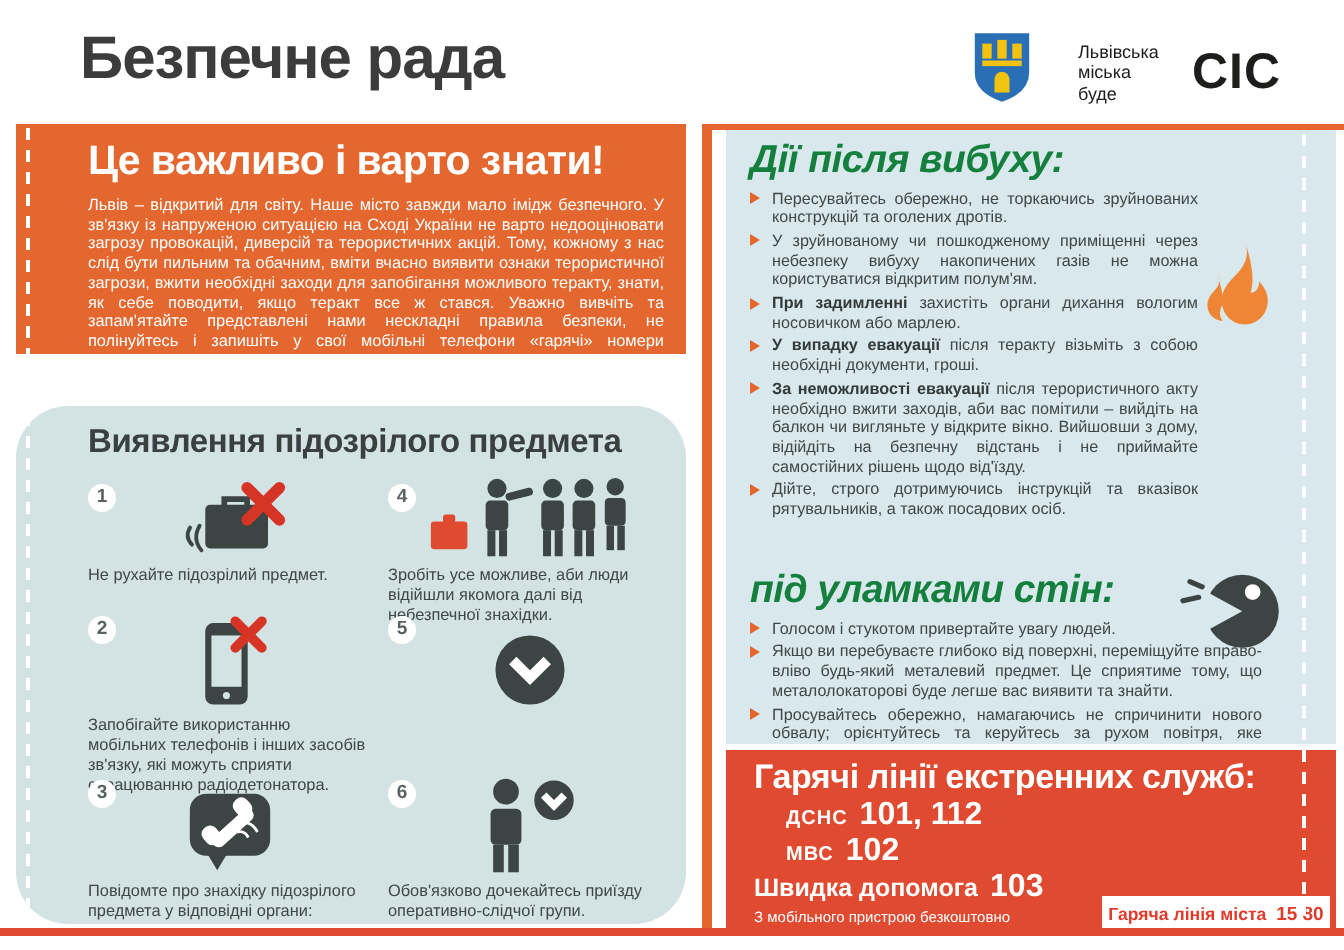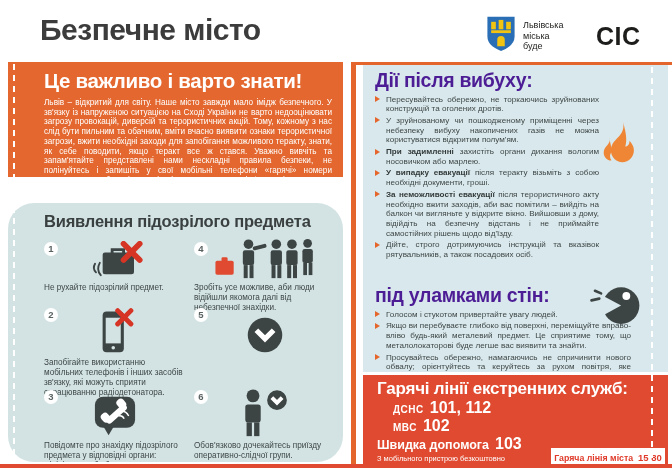--- a/index.html
+++ b/index.html
@@ -4,21 +4,21 @@
 <style>
   * { margin:0; padding:0; box-sizing:border-box; }
   html,body { background:#fff; }
   body { font-family:"Liberation Sans", sans-serif; }
   .page { position:relative; width:672px; height:475px; background:#fff; overflow:hidden; }
 
   
   .hdr-title { position:absolute; left:40px; top:13px; font-size:30px; font-weight:bold;
                color:#3c3c3c; letter-spacing:-0.5px; }
   .brand { position:absolute; left:486px; top:15px; display:flex; align-items:center; }
-  .brand-text { margin-left:7px; font-size:9px; line-height:10.5px; color:#1d1d1b; }
+  .brand-text { margin-left:23px; font-size:9px; line-height:10.5px; color:#1d1d1b; }
   .cic { position:absolute; left:596px; top:22px; font-size:25px; font-weight:800;
          letter-spacing:0.5px; color:#1d1d1b; }
 
   
   .rule-top-right { position:absolute; left:351px; top:62px; width:321px; height:3px; background:#e4662c; }
   .divider-v { position:absolute; left:351px; top:62px; width:5px; height:402px; background:#e4662c; }
   .rule-bottom { position:absolute; left:0; top:464px; width:672px; height:4px; background:#e04a30; }
   .dash { position:absolute; width:2px; z-index:6;
           background:repeating-linear-gradient(to bottom,#ffffff 0 6px, rgba(255,255,255,0) 6px 11px); }
   .dash-left { left:13px; top:64px; height:396px; }
@@ -40,21 +40,21 @@
   .num { position:absolute; left:0; top:1px; width:14px; height:14px; border-radius:50%;
          background:#fff; color:#5a6262; font-size:9.5px; font-weight:bold;
          text-align:center; line-height:14px; }
   .ic { display:flex; align-items:flex-end; justify-content:center; }
   .r1 .ic { height:38px; } .r2 .ic { height:47px; } .r3 .ic { height:48px; }
   .st { margin-top:4px; font-size:8.2px; line-height:10px; color:#3f4747; }
 
   
   .rbox { position:absolute; left:363px; top:65px; width:305px; height:307px;
           background:#d9e8ec; padding:5px 12px 0 12px; overflow:hidden; }
-  .rbox h2 { font-size:19.5px; line-height:20.5px; font-weight:bold; color:#4c1d95; letter-spacing:-0.3px; }
+  .rbox h2 { font-size:19.5px; line-height:20.5px; font-weight:bold; color:#15803d; letter-spacing:-0.3px;font-style:italic; }
   .blist { margin-top:4px; }
   .bi { position:relative; padding-left:11px; margin-bottom:2px; width:224px;
         font-size:8.1px; line-height:9.7px; color:#3f4747; text-align:justify; }
   .blist2 .bi { width:256px; }
   .tri { position:absolute; left:0; top:1.5px; width:0; height:0;
          border-left:5px solid #e4662c; border-top:3.3px solid transparent;
          border-bottom:3.3px solid transparent; }
   .bi b { color:#333a3a; }
   .h2b { margin-top:5px; }
   .flame { position:absolute; right:25px; top:56px; }
@@ -73,21 +73,21 @@
              color:#e03b2a; text-align:center; padding-top:4px;margin-top:37px; }
   .cb1 { font-size:8.8px; font-weight:bold; }
   .cb1 b { font-size:9.5px; }
   .cb2 { font-size:7.3px; margin-top:2px; }
 </style>
 </head>
 <body>
 
 <div class="page">
 
-  <div class="hdr-title">Безпечне місто</div>
+  <div class="hdr-title">Безпечне рада</div>
 
   <div class="brand">
     <span>
       <svg width="30" height="38" viewBox="0 0 32 40">
         <path d="M1.5 1.5 h29 v21 q0 10.5 -14.5 15.5 q-14.5 -5 -14.5 -15.5 Z" fill="#2a6fb5"></path>
         <g fill="#f2c411">
           <rect x="5.5" y="7" width="5" height="8"></rect>
           <rect x="13.5" y="5" width="5" height="10"></rect>
           <rect x="21.5" y="7" width="5" height="8"></rect>
           <rect x="5.5" y="16" width="21" height="3"></rect>

